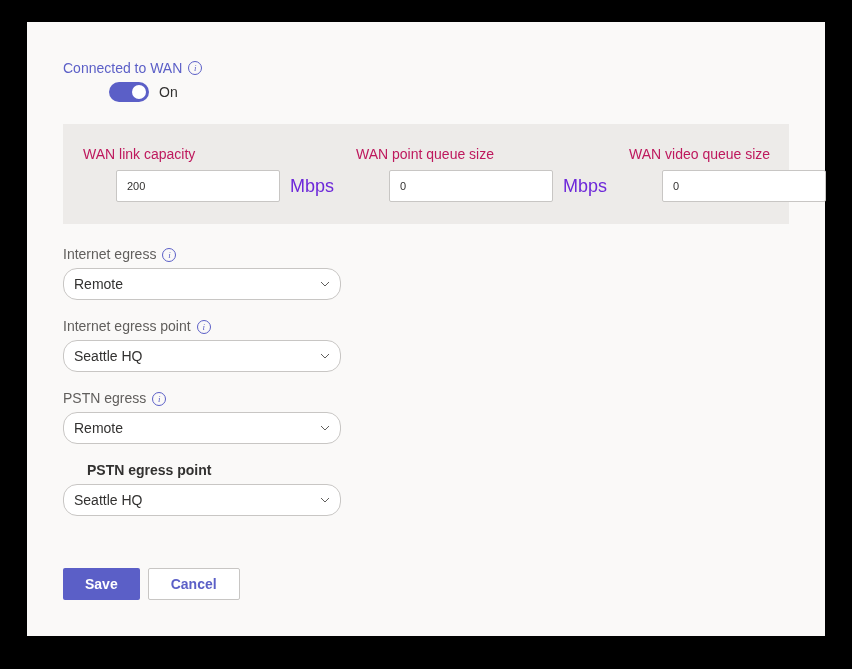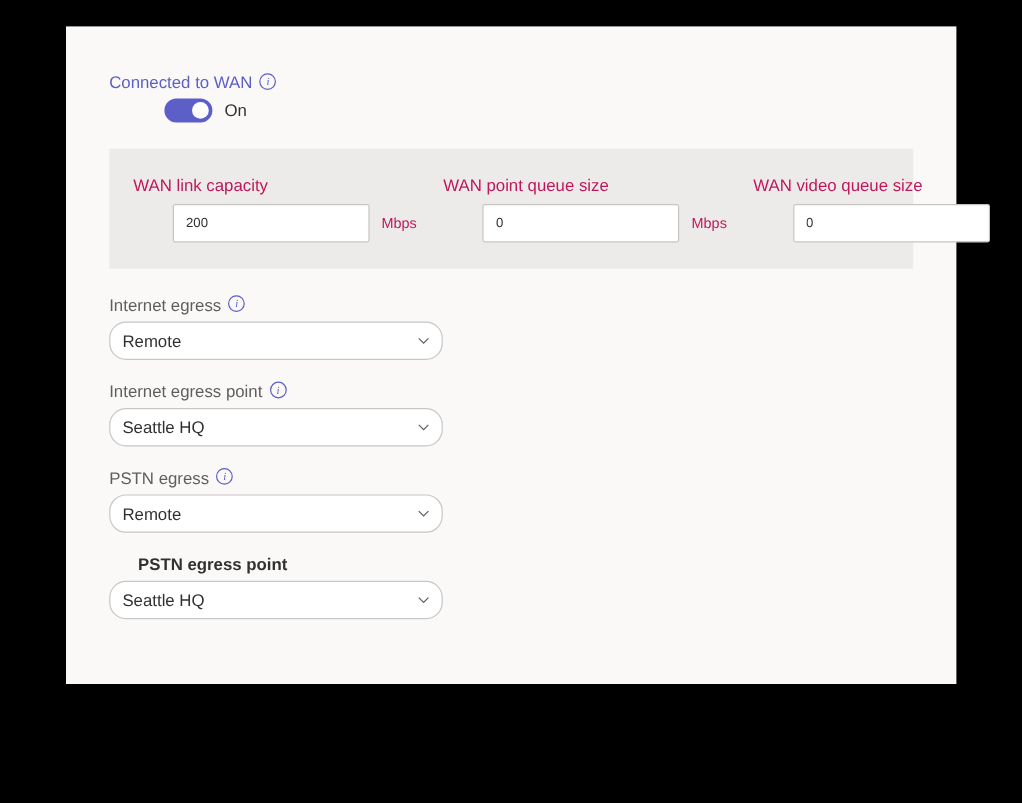--- a/index.html
+++ b/index.html
@@ -1,32 +1,32 @@
 <!DOCTYPE html>
 <html><head>
   <meta charset="utf-8">
   <style>
     * { box-sizing: border-box; margin: 0; padding: 0; font-family: 'Segoe UI', -apple-system, sans-serif; }
     body { background: #000; width: 852px; height: 669px; display: flex; align-items: flex-start; justify-content: center; padding-top: 22px; }
-    .panel { width: 742px; background: #faf9f8; padding: 38px 36px 36px 36px; }
+    .panel { width: 798px; background: #faf9f8; padding: 38px 36px 36px 36px; }
     .toggle-row { display: flex; align-items: center; gap: 6px; margin-bottom: 6px; }
     .toggle-label { color: #5b5fc7; font-size: 14px; }
     .info-icon { width: 14px; height: 14px; border: 1px solid #5b5fc7; border-radius: 50%; display: inline-flex; align-items: center; justify-content: center; color: #5b5fc7; font-size: 9px; font-style: italic; font-family: Georgia, serif; line-height: 1; }
     .toggle-control { display: flex; align-items: center; gap: 10px; margin-bottom: 22px; padding-left: 46px; }
     .toggle { width: 40px; height: 20px; background: #5b5fc7; border-radius: 10px; position: relative; cursor: pointer; }
     .toggle::after { content: ''; position: absolute; width: 14px; height: 14px; background: #fff; border-radius: 50%; top: 3px; right: 3px; }
     .toggle-state { font-size: 14px; color: #323130; }
     .wan-box { background: #edebe9; padding: 22px 20px 22px 20px; display: flex; gap: 22px; margin-bottom: 22px; }
     .wan-field { flex: 1; }
     .wan-field-label { font-size: 14px; color: #be185d; margin-bottom: 8px; display: block; }
     .input-row { display: flex; align-items: center; gap: 10px; }
     .text-input { height: 32px; border: 1px solid #c8c6c4; background: #fff; padding: 12px 10px; font-size: 11px; color: #323130; flex: 1; min-width: 0; border-radius: 2px; margin-left: 33px; }
-    .unit { font-size: 12px; color: #be185d; }
+    .unit { font-size: 18px; color: #6d28d9; }
     .field-block { margin-bottom: 18px; }
-    .field-label { font-size: 14px; color: #605e5c; display: flex; align-items: flex-start; gap: 6px; margin-bottom: 6px; }
+    .field-label { font-size: 14px; color: #605e5c; display: flex; align-items: flex-end; gap: 6px; margin-bottom: 6px; }
     .field-label.bold { font-weight: 600; color: #323130; padding-left: 24px; }
     .select { width: 278px; height: 32px; border: 1px solid #c8c6c4; background: #fff; padding: 0 10px; font-size: 14px; color: #323130; display: flex; align-items: center; justify-content: space-between; cursor: pointer; border-radius: 14px; }
     .chevron { width: 10px; height: 10px; }
     .chevron svg { width: 10px; height: 10px; display: block; }
     .buttons { display: flex; gap: 8px; margin-top: 52px; }
     .btn { height: 32px; padding: 0 22px; font-size: 14px; font-weight: 600; border-radius: 2px; cursor: pointer; display: inline-flex; align-items: center; justify-content: center; }
     .btn-primary { background: #5b5fc7; color: #fff; border: none; }
     .btn-secondary { background: #fff; color: #5b5fc7; border: 1px solid #c8c6c4; }
   </style>
 </head>
@@ -119,14 +119,18 @@
     <div class="select">
       <span>Seattle HQ</span>
       <span class="chevron">
           <svg viewBox="0 0 10 10">
             <path d="M1 3 L5 7 L9 3" stroke="#605e5c" stroke-width="1" fill="none"></path>
           </svg>
         </span>
     </div>
   </div>
 
+  <div class="buttons">
+    <button class="btn btn-primary">Save</button>
+    <button class="btn btn-secondary">Cancel</button>
+  </div>
 
 </div>
 
 </body></html>

